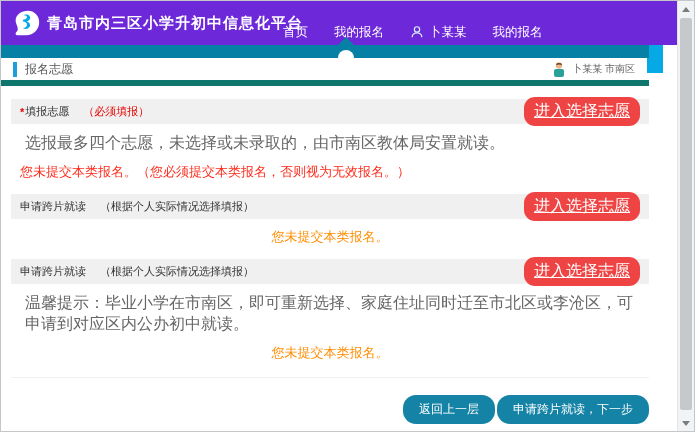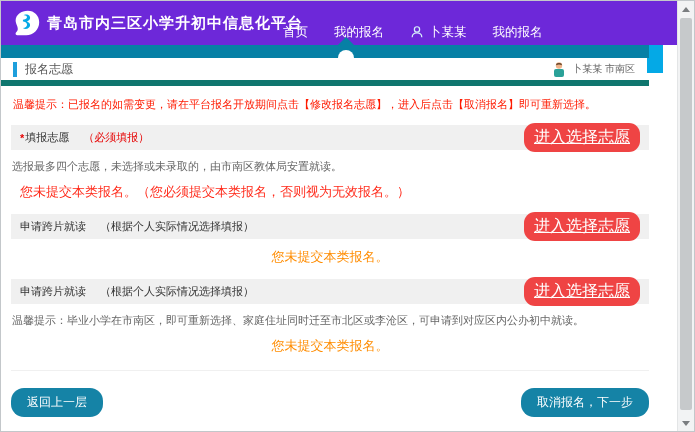--- a/index.html
+++ b/index.html
@@ -56,28 +56,28 @@
 
   .section { margin-top:13px; }
   .sec-head { height:25px; background:#f0f0f0; display:flex; align-items:center;
               padding:0 9px; font-size:11px; }
   .star { color:#e60000; font-weight:bold; margin-right:1px; }
   .sec-title { font-weight:normal; color:#333; }
   .sec-note { font-weight:normal; color:#333; margin-left:14px; }
   .sec-note.red { color:#e60000; }
   .sec-btn { margin-left:auto; background:#ef4444; color:#fff; border:none;
              border-radius:11px; padding:4px 10px; font-size:16px; cursor:pointer;text-decoration:underline; }
-  .sec-line1 { margin:9px 1px 0; font-size:11px; color:#666; }
+  .sec-line1 { margin:9px 14px 0; font-size:16px; color:#666; }
   .sec-line2 { margin:9px 9px 0; font-size:13px; }
   .sec-line2.red { color:#ff2a1a; }
   .sec-line2.orange { color:#ff8c00;text-align:center; }
 
   .divider { border:none; border-top:1px solid #f0f0f0; margin:15px 0 0; }
 
-  .actions { display:flex; justify-content:space-between; gap:2px; margin-top:17px; }
+  .actions { display:flex; justify-content:flex-end; gap:2px; margin-top:17px; }
   .action-btn { background:#1583a6; color:#fff; border:none; border-radius:13px;
                 padding:6px 16px; font-size:12px; cursor:pointer; }
 </style>
 </head>
 <body>
 
 <div class="window">
   <div class="viewport">
 
     <div class="header-ext"></div>
@@ -113,21 +113,20 @@
         <svg width="16" height="16" viewBox="0 0 16 16">
           <rect x="3" y="8" width="10" height="8" rx="2" fill="#2aa198"></rect>
           <circle cx="8" cy="4.5" r="3.2" fill="#f0b48a"></circle>
           <path d="M5 3.2c1-1.6 5-1.6 6 0l-.6 1.1c-1.4-1-3.4-1-4.8 0z" fill="#6b4a2f"></path>
         </svg>
         <span>卜某某 市南区</span>
       </span>
     </div>
 
     <div class="content">
-      <div class="reminder">温馨提示：已报名的如需变更，请在平台报名开放期间点击【修改报名志愿】，进入后点击【取消报名】即可重新选择。</div>
 
       <div class="section">
         <div class="sec-head">
           <span class="star">*</span>
           <span class="sec-title">填报志愿</span>
           <span class="sec-note red">（必须填报）</span>
           <button class="sec-btn">进入选择志愿</button>
         </div>
         <div class="sec-line1">选报最多四个志愿，未选择或未录取的，由市南区教体局安置就读。</div>
         <div class="sec-line2 red">您未提交本类报名。（您必须提交本类报名，否则视为无效报名。）</div>
@@ -149,21 +148,21 @@
           <button class="sec-btn">进入选择志愿</button>
         </div>
         <div class="sec-line1">温馨提示：毕业小学在市南区，即可重新选择、家庭住址同时迁至市北区或李沧区，可申请到对应区内公办初中就读。</div>
         <div class="sec-line2 orange">您未提交本类报名。</div>
       </div>
 
       <hr class="divider">
 
       <div class="actions">
         <button class="action-btn">返回上一层</button>
-        <button class="action-btn">取消报名，下一步</button>
+        <button class="action-btn">申请跨片就读，下一步</button>
       </div>
 
     </div>
   </div>
 
   <div class="scrollbar">
     <div class="sb-btn sb-up">
         <div class="tri-up"></div>
       </div>
     <div class="sb-thumb"></div>

